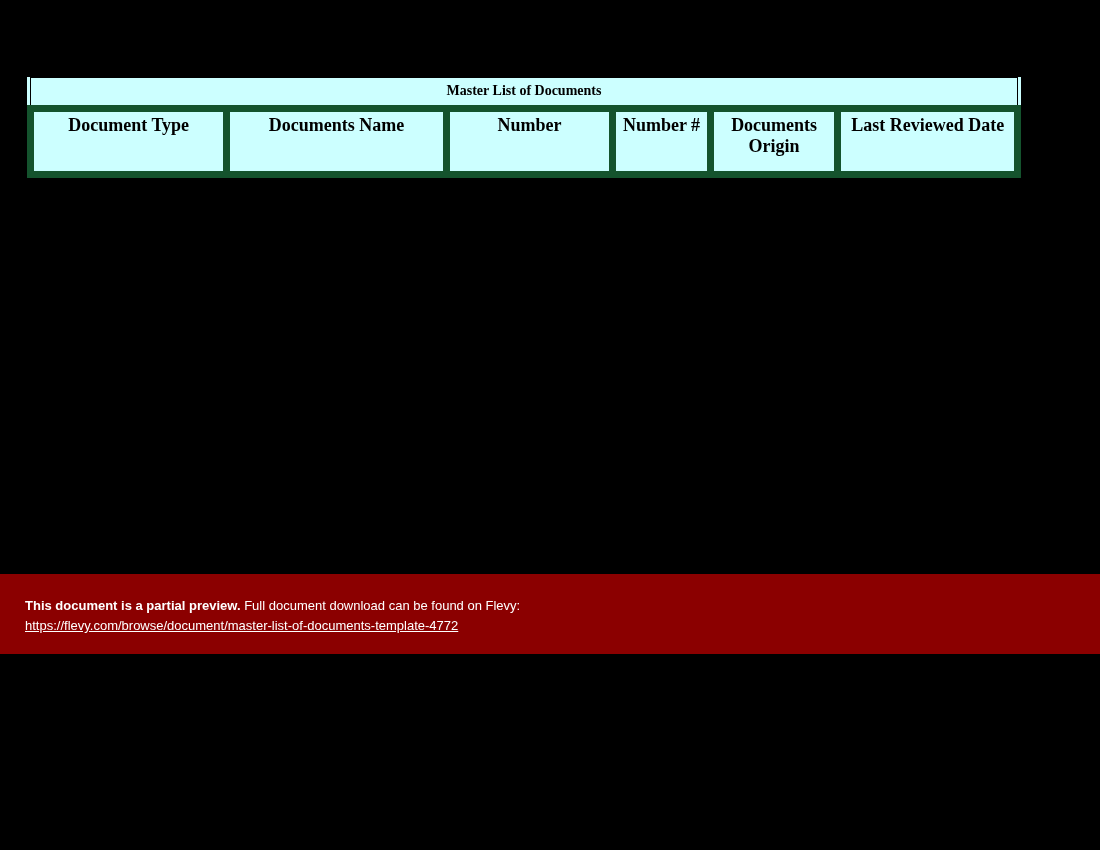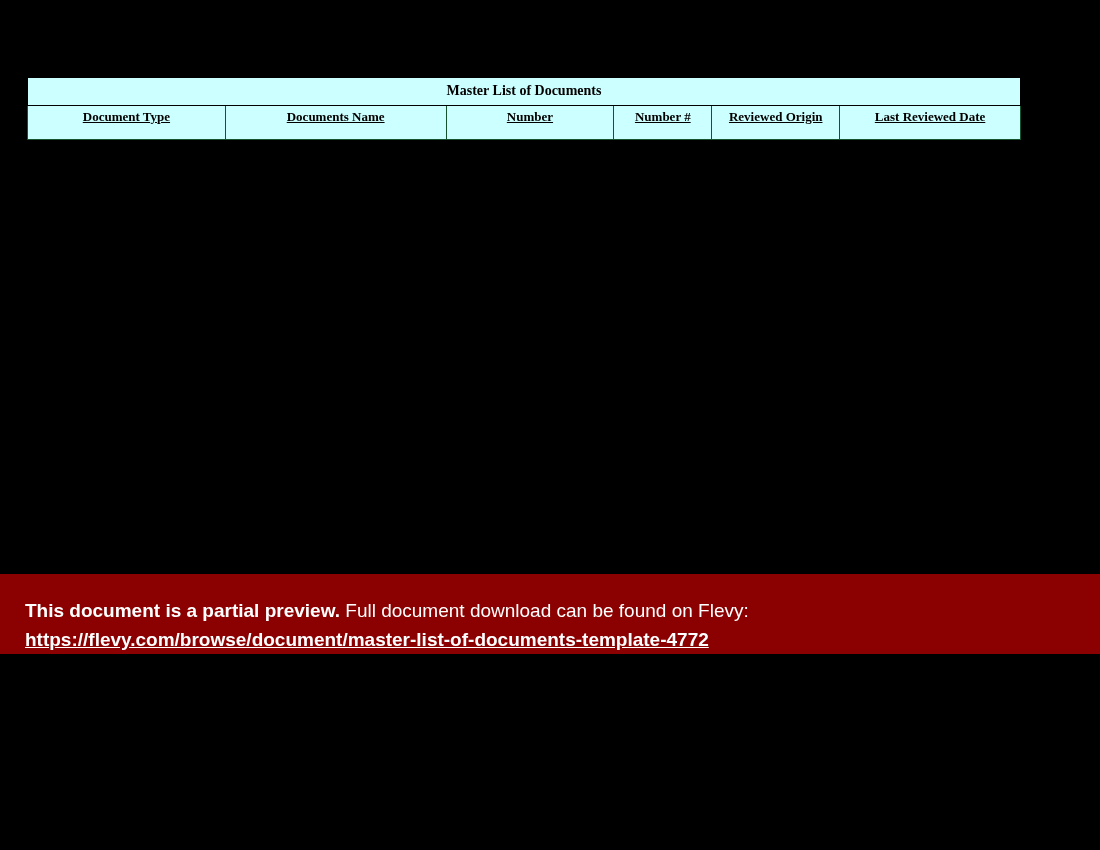--- a/index.html
+++ b/index.html
@@ -25,67 +25,66 @@
     th.title-cell {
       border: 1px solid #000;
       border-bottom: 1px solid #000;
       text-align: center;
       font-weight: bold;
       font-size: 14px;
       padding: 5px 0 6px 0;
       color: #000;
     }
     tr.header-row th {
-      border: 1px solid #14532d;
+      border: 7px solid #14532d;
       text-align: center;
       font-weight: bold;
-      font-size: 13px;
+      font-size: 18px;
       color: #000;
       vertical-align: top;
       padding: 3px 2px 14px 2px;
-      text-decoration: underline;
     }
     .col-doctype { width: 198px; }
     .col-docname { width: 221px; }
     .col-number  { width: 168px; }
     .col-version { width: 98px; }
     .col-origin  { width: 128px; }
     .col-lastrev { width: 181px; }
 
     .banner {
       position: absolute;
       top: 574px;
       left: 0;
       width: 1100px;
       height: 80px;
       background: #8b0000;
       color: #fff;
       font-family: Arial, Helvetica, sans-serif;
-      font-size: 19px;
+      font-size: 13px;
       padding: 22px 0 0 25px;
       line-height: 1.55;
     }
     .banner .bold { font-weight: bold; }
-    .banner a { color: #fff; text-decoration: underline; font-weight: bold; }
+    .banner a { color: #fff; text-decoration: underline; }
   </style>
 </head>
 <body>
 
 <div class="table-wrap">
   <table>
     <tbody>
         <tr>
       <th class="title-cell" colspan="6">Master List of Documents</th>
     </tr>
     <tr class="header-row">
       <th class="col-doctype">Document Type</th>
       <th class="col-docname">Documents Name</th>
       <th class="col-number">Number</th>
       <th class="col-version">Number #</th>
-      <th class="col-origin">Reviewed Origin</th>
+      <th class="col-origin">Documents Origin</th>
       <th class="col-lastrev">Last Reviewed Date</th>
     </tr>
   </tbody>
     </table>
 </div>
 
 <div class="banner">
   <span class="bold">This document is a partial preview.</span><span>  Full document download can be found on Flevy:</span><br>
   <a href="#">https://flevy.com/browse/document/master-list-of-documents-template-4772</a>
 </div>

